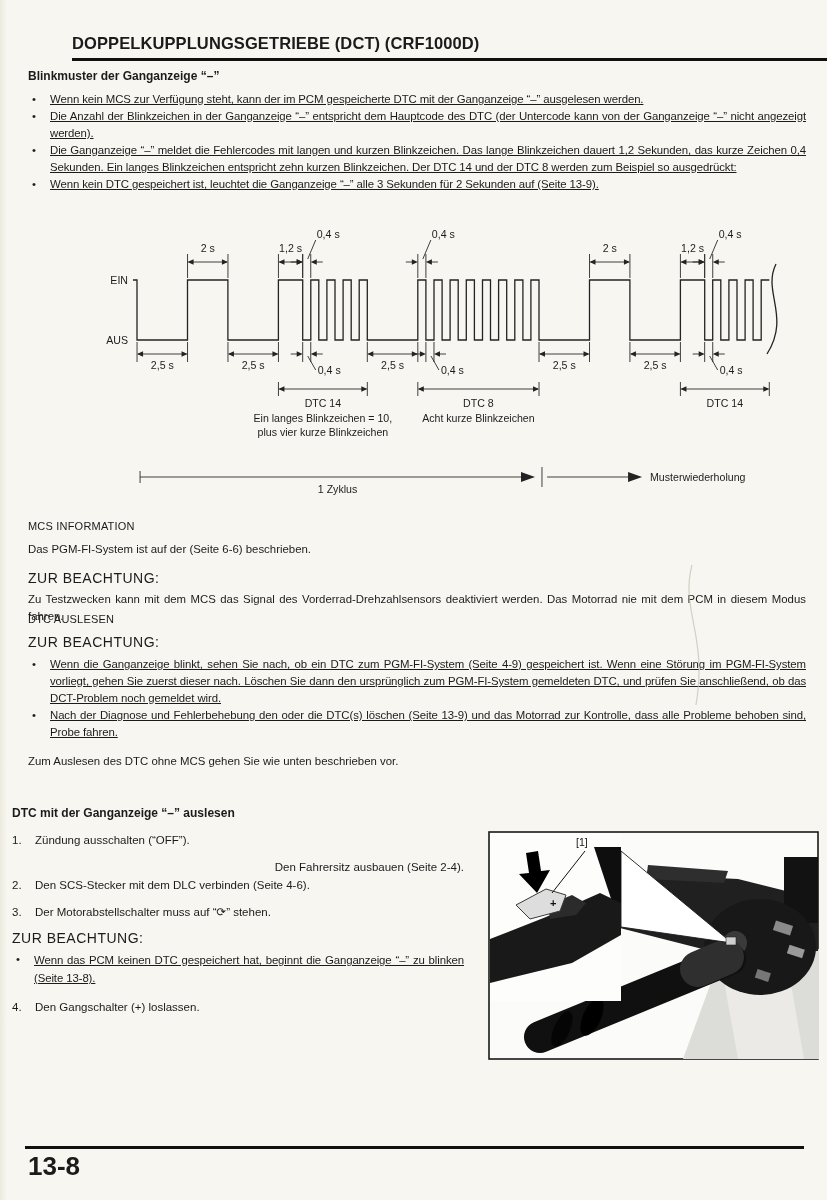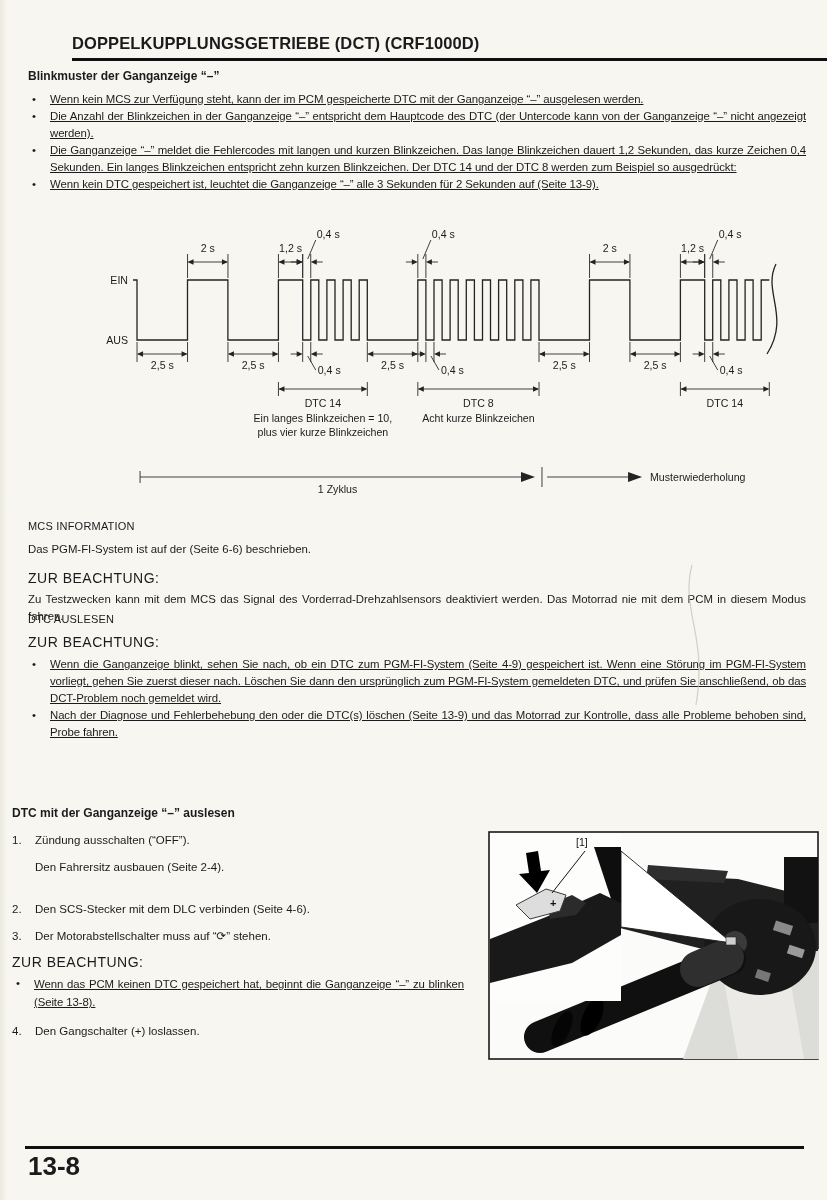--- a/index.html
+++ b/index.html
@@ -22,21 +22,21 @@
   .sect{position:absolute;left:28px;width:778px;}
   .sect h2{margin:0;font-size:11px;font-weight:normal;letter-spacing:.2px;}
   .body-p{font-size:11.4px;line-height:17px;margin:9px 0 0 0;text-align:justify;}
   .note-lb{font-size:14px;letter-spacing:.5px;margin:12px 0 0 0;}
   .nblist{margin:6px 0 0 0;}
   .steps{position:absolute;left:12px;top:806px;width:452px;}
   .steps .subhead{margin-bottom:11px;}
   .step{display:flex;font-size:11.5px;line-height:18px;margin:0 0 9px 0;}
   .step .num{width:23px;flex:none;}
   .step .txt{flex:1;text-align:justify;}
-  .step-extra{margin:0 0 24px 23px;font-size:11.5px;line-height:18px;}
+  .step-extra{margin:0 0 0 23px;font-size:11.5px;line-height:18px;text-align:right;}
   .photo{position:absolute;left:488px;top:831px;width:331px;height:229px;}
   .foot-rule{position:absolute;left:25px;top:1146px;width:779px;height:3px;background:#101010;}
   .pagenum{position:absolute;left:28px;top:1151px;font-size:26px;font-weight:bold;}
   .artifact{position:absolute;left:630px;top:555px;pointer-events:none;}
 </style>
 </head>
 <body>
 
 <div class="page">
 
@@ -219,20 +219,21 @@
     <ul class="blist nblist">
       <li>
           <span class="mk">•</span>
           <span class="bt">Wenn die Ganganzeige blinkt, sehen Sie nach, ob ein DTC zum PGM-FI-System (Seite 4-9) gespeichert ist. Wenn eine Störung im PGM-FI-System vorliegt, gehen Sie zuerst dieser nach. Löschen Sie dann den ursprünglich zum PGM-FI-System gemeldeten DTC, und prüfen Sie anschließend, ob das DCT-Problem noch gemeldet wird.</span>
         </li>
       <li>
           <span class="mk">•</span>
           <span class="bt">Nach der Diagnose und Fehlerbehebung den oder die DTC(s) löschen (Seite 13-9) und das Motorrad zur Kontrolle, dass alle Probleme behoben sind, Probe fahren.</span>
         </li>
     </ul>
+    <p class="body-p" style="margin-top:12px;text-align:left;">Zum Auslesen des DTC ohne MCS gehen Sie wie unten beschrieben vor.</p>
   </div>
 
   <div class="steps">
     <div class="subhead">DTC mit der Ganganzeige “–” auslesen</div>
     <div class="step">
       <span class="num">1.</span>
       <span class="txt">Zündung ausschalten (“OFF”).</span>
     </div>
     <div class="step-extra">Den Fahrersitz ausbauen (Seite 2-4).</div>
     <div class="step">

